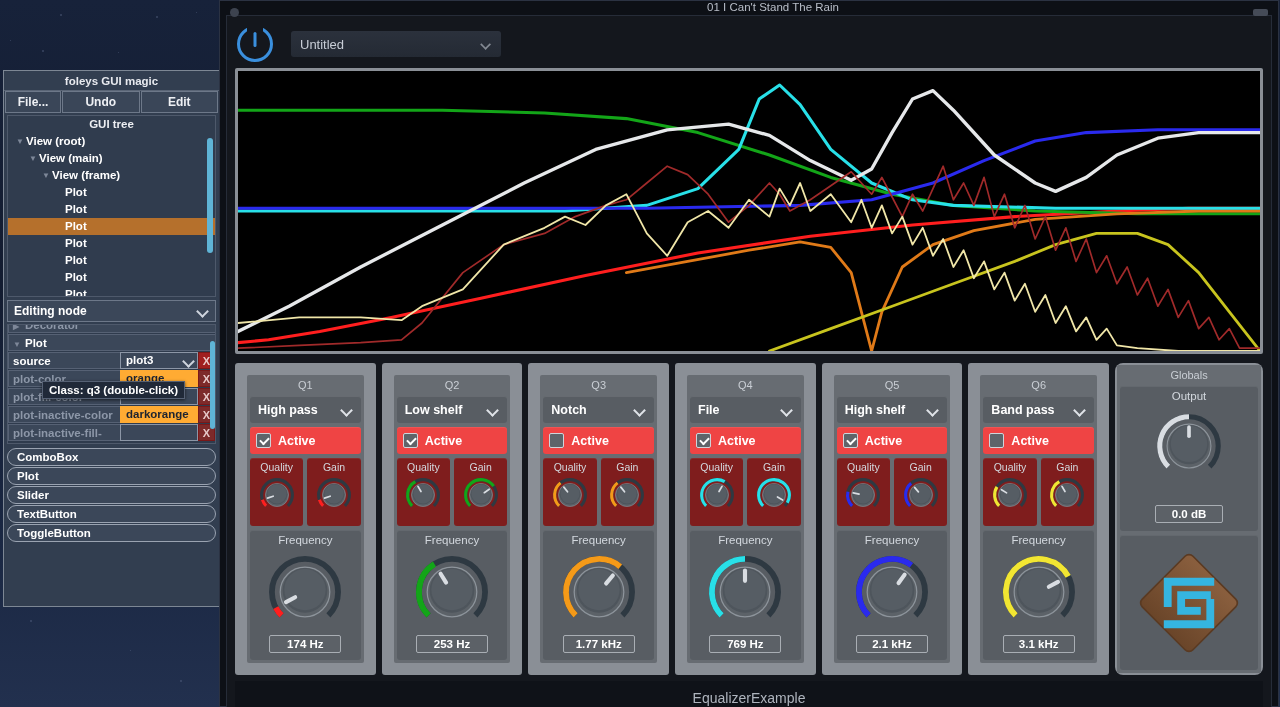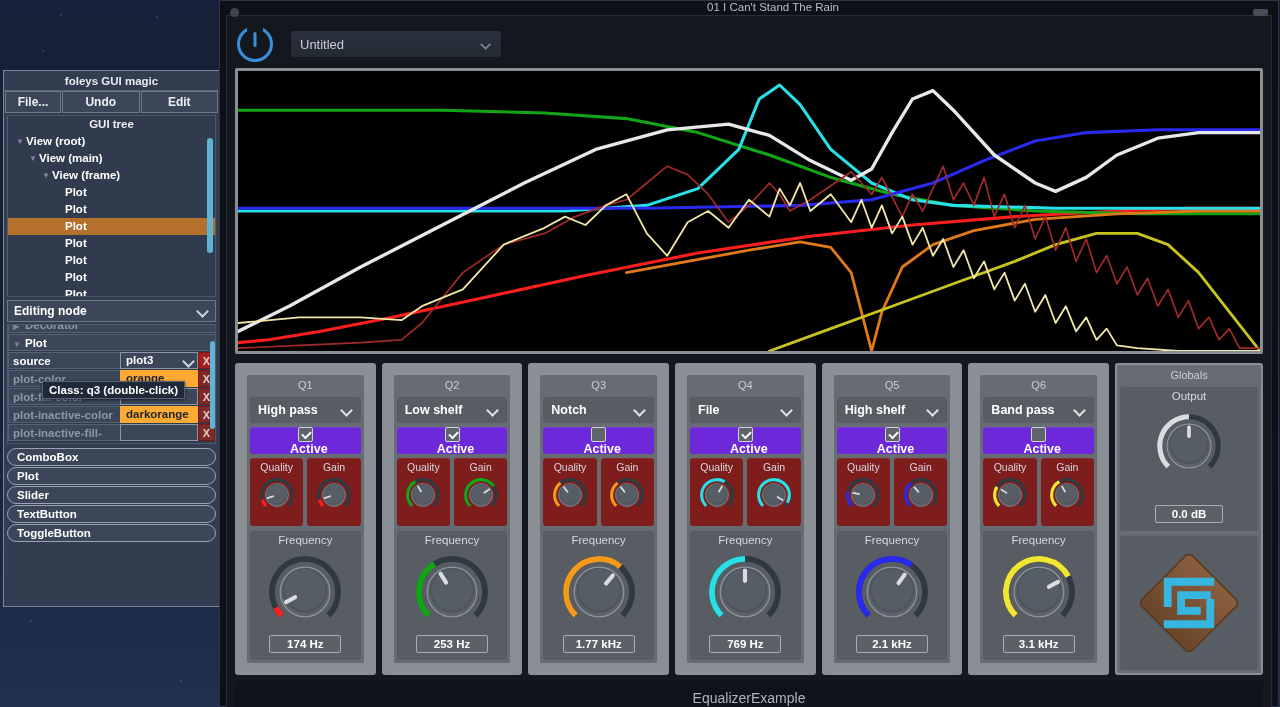--- a/index.html
+++ b/index.html
@@ -189,24 +189,23 @@
     text-align: center; color: #c9ced4; font-size: 11px; height: 14px; line-height: 14px;
   }
   .b-combo {
     height: 27px; background: #585d63; border-radius: 3px;
     display: flex; align-items: center; padding: 0 8px; cursor: pointer;
     box-shadow: inset 0 1px 0 rgba(255,255,255,.09);
   }
   .b-combo .lbl { flex:1; color:#fff; font-size: 12.5px; font-weight: bold; }
   .b-combo .chev::after { border-color: #dfe3e8; }
   .b-check {
-    height: 27px; background: #6d28d9; border-radius: 3px;
+    height: 27px; background: #ef4444; border-radius: 3px;
     display: flex; align-items: center; padding: 0 6px; cursor: pointer;
     box-shadow: inset 0 1px 0 rgba(255,255,255,.09);
-    flex-direction: column;
   }
   .cbox {
     width: 15px; height: 15px; border: 1px solid #cfd4da; border-radius: 2px;
     background: #5f646a; position: relative; flex: 0 0 15px;
   }
   .cbox.on::after {
     content:''; position:absolute; left:3px; top:3px; width:7px; height:4px;
     border-left: 2px solid #fff; border-bottom: 2px solid #fff;
     transform: rotate(-45deg);
   }
@@ -231,21 +230,21 @@
     color: #fff; font-size: 11.5px; font-weight: bold;
     display: flex; align-items: center; justify-content: center;
   }
   .knob-sm { width: 40px; height: 40px; margin-top: 2px; }
   .knob-lg { width: 86px; height: 86px; margin-top: 3px; }
   .knob-out { width: 76px; height: 76px; margin-top: 6px; }
   .knob-sm svg, .knob-lg svg, .knob-out svg { display:block; width:100%; height:100%; }
 
   
   .globals {
-    flex: 0 0 148px; background: #8a8f96; border-radius: 3px; padding: 2px;
+    flex: 0 0 148px; background: #8a8f96; border-radius: 8px; padding: 2px;
     display: flex; flex-direction: column;
   }
   .g-inner {
     flex: 1; background: #676c72; border-radius: 2px; padding: 3px;
     display: flex; flex-direction: column; gap: 4px;
   }
   .g-out {
     flex: 0 0 145px; background: #585d63; border-radius: 3px;
     display: flex; flex-direction: column; align-items: center; padding-top: 4px;
     box-shadow: inset 0 1px 0 rgba(255,255,255,.07);

